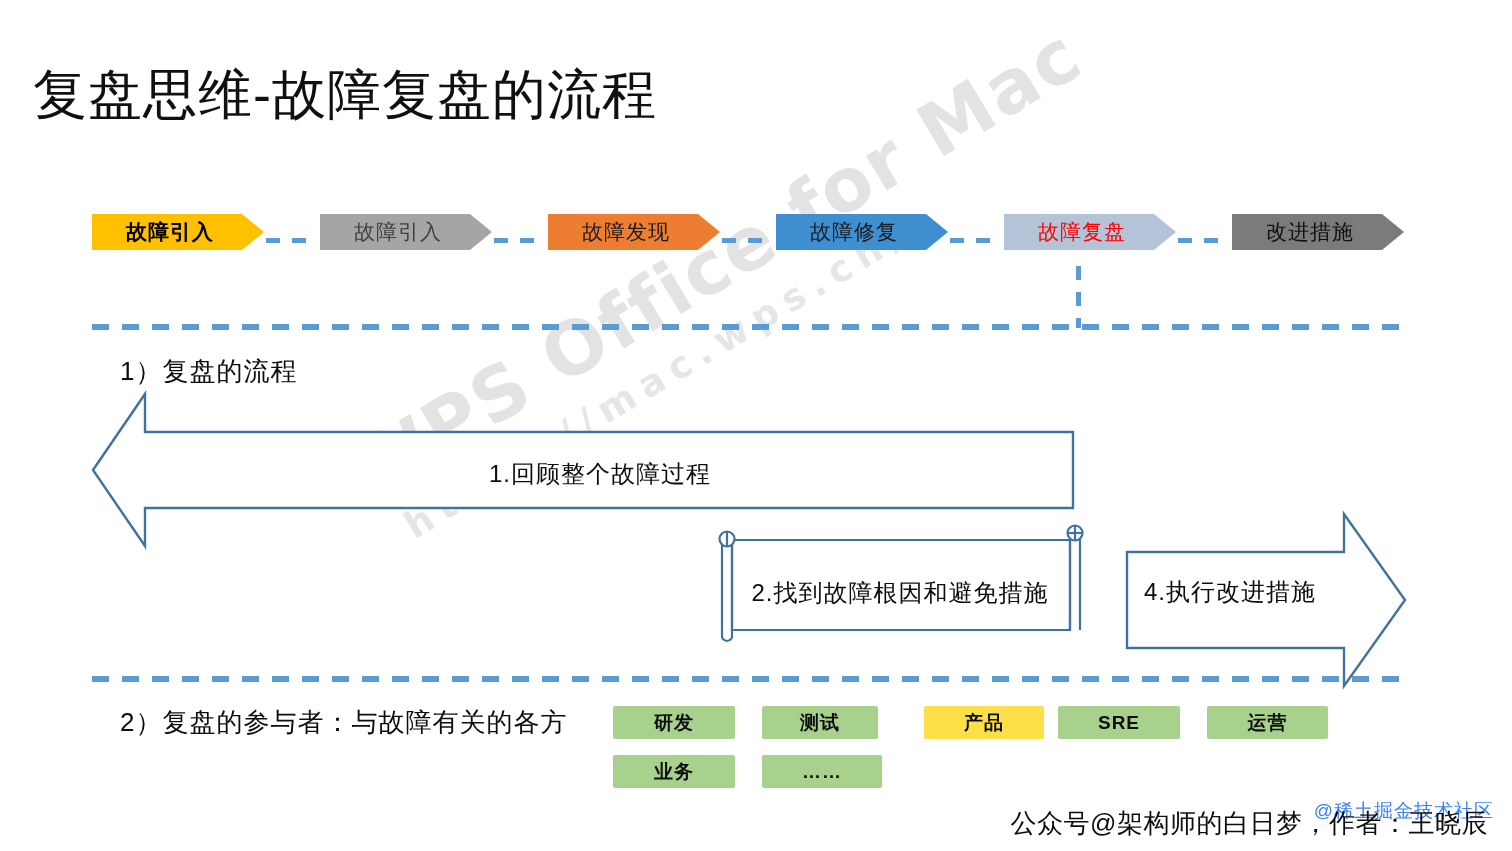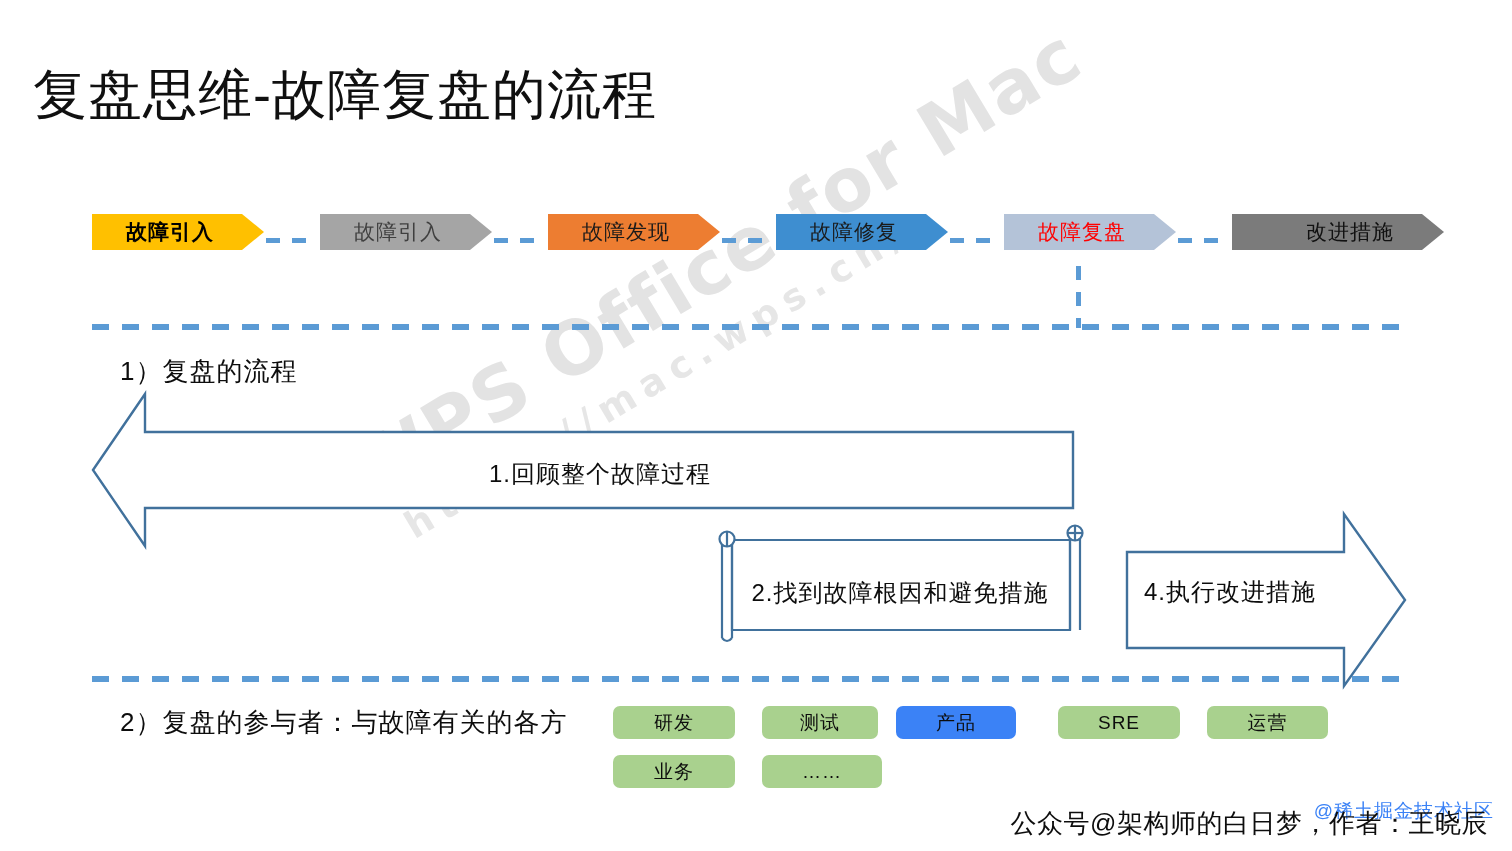--- a/index.html
+++ b/index.html
@@ -152,30 +152,31 @@
     letter-spacing: 1px;
     color: #0d0d0d;
     white-space: nowrap;
     text-align: center;
   }
 
   
   .tag {
     position: absolute;
     height: 33px;
-    border-radius: 7px;
+    border-radius: 2px;
     background: #a9d18e;
     display: flex;
     align-items: center;
     justify-content: center;
     font-size: 19px;
     letter-spacing: 1px;
     color: #0d0d0d;
     white-space: nowrap;
     z-index: 6;
+    font-weight: bold;
   }
 
   
   .footer {
     position: absolute;
     right: 24px;
     top: 806px;
     font-size: 26px;
     letter-spacing: 0.5px;
     color: #0d0d0d;
@@ -212,21 +213,21 @@
       </div>
       <div class="dash-h" style="left: 630px; width: 52px; top: 24px;"></div>
       <div class="chev" style="left: 684px; width: 172px; background: rgb(62, 142, 208);">
         <span style="color: rgb(26, 26, 26);">故障修复</span>
       </div>
       <div class="dash-h" style="left: 858px; width: 52px; top: 24px;"></div>
       <div class="chev" style="left: 912px; width: 172px; background: rgb(180, 195, 216);">
         <span style="color: rgb(255, 0, 0);">故障复盘</span>
       </div>
       <div class="dash-h" style="left: 1086px; width: 52px; top: 24px;"></div>
-      <div class="chev" style="left: 1140px; width: 172px; background: rgb(123, 123, 123); padding-left: 40px;">
+      <div class="chev" style="left: 1140px; width: 172px; background: rgb(123, 123, 123);">
         <span style="color: rgb(17, 17, 17);">改进措施</span>
       </div>
     </div>
 
   <div class="dash-v" id="vconn" style="left:1076px; top:266px; height:62px;"></div>
 
   <div class="sep" style="top:324px;"></div>
 
   <div class="sec-label" style="left:120px; top:354px;">1）复盘的流程</div>
 
@@ -259,21 +260,21 @@
   </svg>
   <div class="shape-text" style="left:1130px; top:576px; width:200px;">4.执行改进措施</div>
 
   <div class="sep" style="top:676px;"></div>
 
   <div class="sec-label" style="left:120px; top:705px;">2）复盘的参与者：与故障有关的各方</div>
 
   <div id="tags">
       <div class="tag" style="left: 613px; top: 706px; width: 122px; background: rgb(169, 209, 142);">研发</div>
       <div class="tag" style="left: 762px; top: 706px; width: 116px; background: rgb(169, 209, 142);">测试</div>
-      <div class="tag" style="left: 896px; top: 706px; width: 120px; background: #3b82f6;">产品</div>
+      <div class="tag" style="left: 924px; top: 706px; width: 120px; background: #fde047;">产品</div>
       <div class="tag" style="left: 1058px; top: 706px; width: 122px; background: rgb(169, 209, 142);">SRE</div>
       <div class="tag" style="left: 1207px; top: 706px; width: 121px; background: rgb(169, 209, 142);">运营</div>
       <div class="tag" style="left: 613px; top: 755px; width: 122px; background: rgb(169, 209, 142);">业务</div>
       <div class="tag" style="left: 762px; top: 755px; width: 120px; background: rgb(169, 209, 142);">……</div>
     </div>
 
   <div class="footer">公众号@架构师的白日梦，作者：王晓辰</div>
 
 </div>
 

